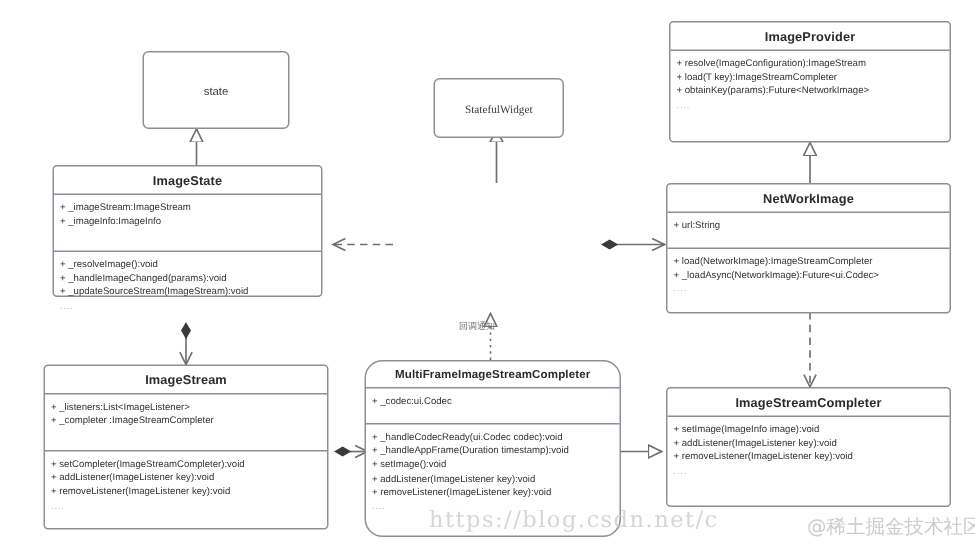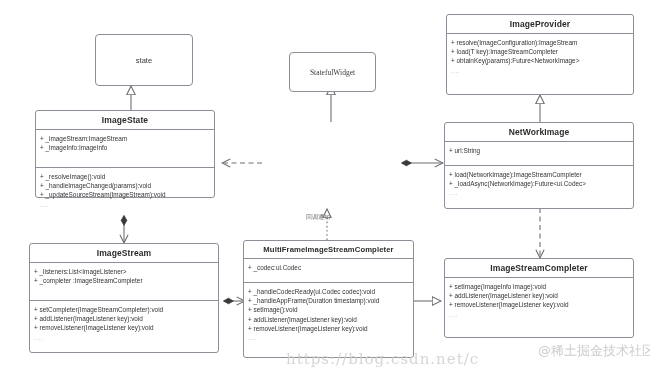--- a/index.html
+++ b/index.html
@@ -190,21 +190,21 @@
     <div class="sect" style="height:16px;">
       <div class="row">+ url:String</div>
     </div>
     <div class="sect">
       <div class="row">+ load(NetworkImage):ImageStreamCompleter</div>
       <div class="row">+ _loadAsync(NetworkImage):Future&lt;ui.Codec&gt;</div>
       <div class="dots">....</div>
     </div>
   </div>
 
-  <div class="cls" style="left:243px;top:240px;width:171px;height:118px;">
+  <div class="cls" style="left:243px;top:240px;width:171px;height:118px;border-radius:12px;">
     <div class="title" style="font-size:7.7px;">MultiFrameImageStreamCompleter</div>
     <div class="sect" style="height:16px;">
       <div class="row">+ _codec:ui.Codec</div>
     </div>
     <div class="sect">
       <div class="row">+ _handleCodecReady(ui.Codec codec):void</div>
       <div class="row">+ _handleAppFrame(Duration timestamp):void</div>
       <div class="row">+ setImage():void</div>
       <div class="row">+ addListener(ImageListener key):void</div>
       <div class="row">+ removeListener(ImageListener key):void</div>
@@ -217,16 +217,16 @@
     <div class="sect">
       <div class="row">+ setImage(ImageInfo image):void</div>
       <div class="row">+ addListener(ImageListener key):void</div>
       <div class="row">+ removeListener(ImageListener key):void</div>
       <div class="dots">....</div>
     </div>
   </div>
 
   <div class="edge-label" style="left:306px;top:213px;">回调通知</div>
 
-  <div class="watermark" style="left:286px;top:350px;">https://blog.csdn.net/c</div>
+  <div class="watermark" style="left:286px;top:337px;">https://blog.csdn.net/c</div>
   <div class="watermark2" style="left:538px;top:342px;">@稀土掘金技术社区</div>
 
 </div>
 
 </body></html>

